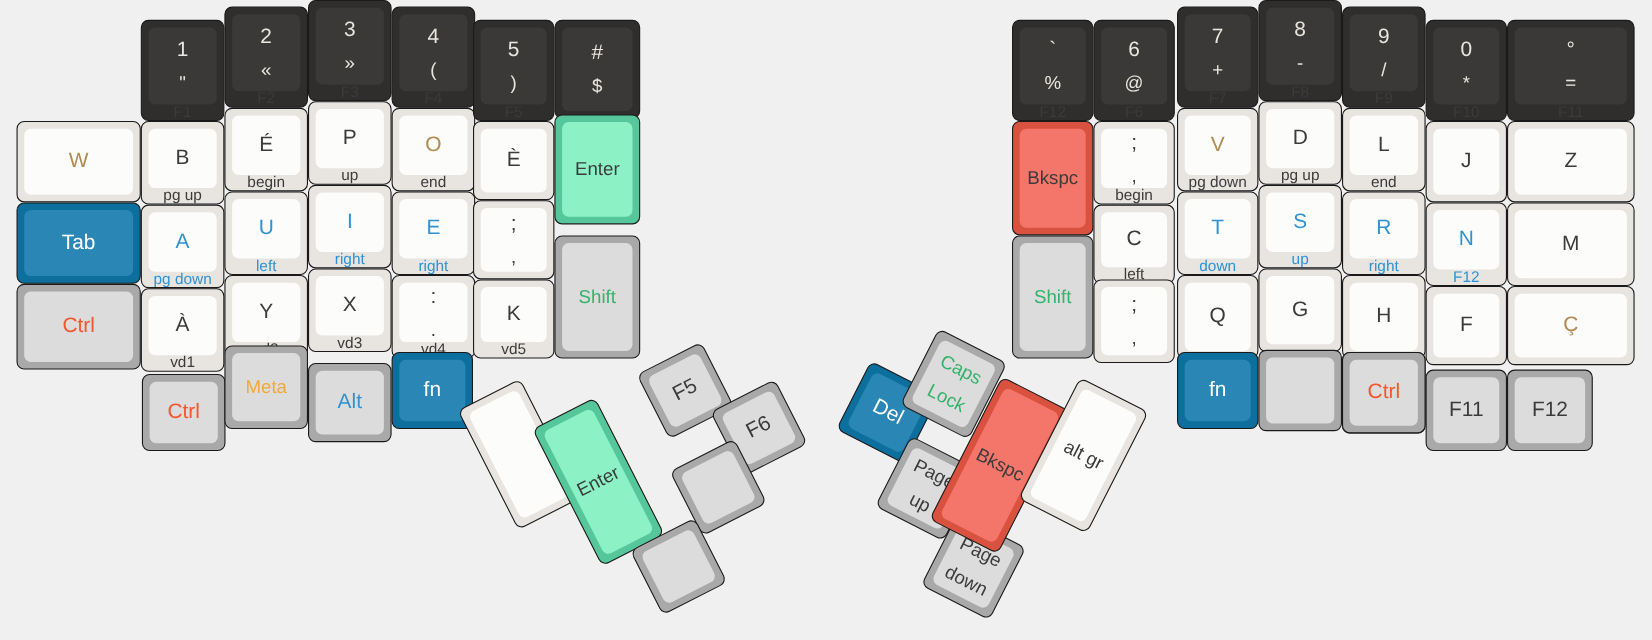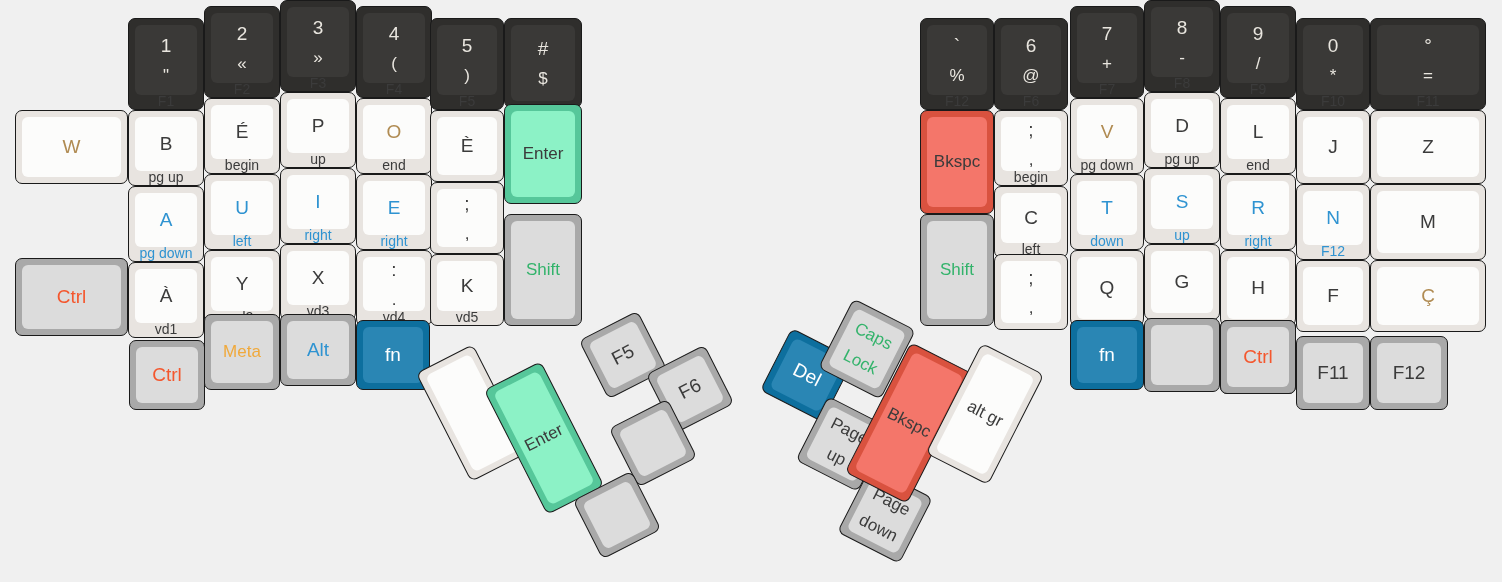--- a/index.html
+++ b/index.html
@@ -91,20 +91,25 @@
 </style>
 </head>
 <body>
 
 <div id="stage">
     <div class="key k-white" style="left: 15px; top: 110px; width: 113px; height: 74px;">
       <div class="cap centered single">
         <div class="g1 t-tan">W</div>
       </div>
     </div>
+    <div class="key k-blue" style="left: 15px; top: 184px; width: 113px; height: 74px;">
+      <div class="cap centered single">
+        <div class="g1 t-white">Tab</div>
+      </div>
+    </div>
     <div class="key k-gray" style="left: 15px; top: 258px; width: 113px; height: 78px;">
       <div class="cap centered single">
         <div class="g1 t-red">Ctrl</div>
       </div>
     </div>
     <div class="key k-dark" style="left: 128px; top: 18px; width: 76px; height: 92px;">
       <div class="cap">
         <div class="g1 ">1</div>
         <div class="g2 ">"</div>
       </div>
@@ -181,21 +186,21 @@
         <div class="g1 t-blue">I</div>
       </div>
       <div class="sub t-blue">right</div>
     </div>
     <div class="key k-white" style="left: 280px; top: 244px; width: 76px; height: 76px;">
       <div class="cap single">
         <div class="g1 t-dark">X</div>
       </div>
       <div class="sub t-dark">vd3</div>
     </div>
-    <div class="key k-gray" style="left: 280px; top: 314px; width: 76px; height: 72px;">
+    <div class="key k-gray" style="left: 280px; top: 330px; width: 76px; height: 72px;">
       <div class="cap centered single">
         <div class="g1 t-blue">Alt</div>
       </div>
     </div>
     <div class="key k-dark" style="left: 356px; top: 6px; width: 76px; height: 92px;">
       <div class="cap">
         <div class="g1 ">4</div>
         <div class="g2 ">(</div>
       </div>
       <div class="sub t-dark">F4</div>

